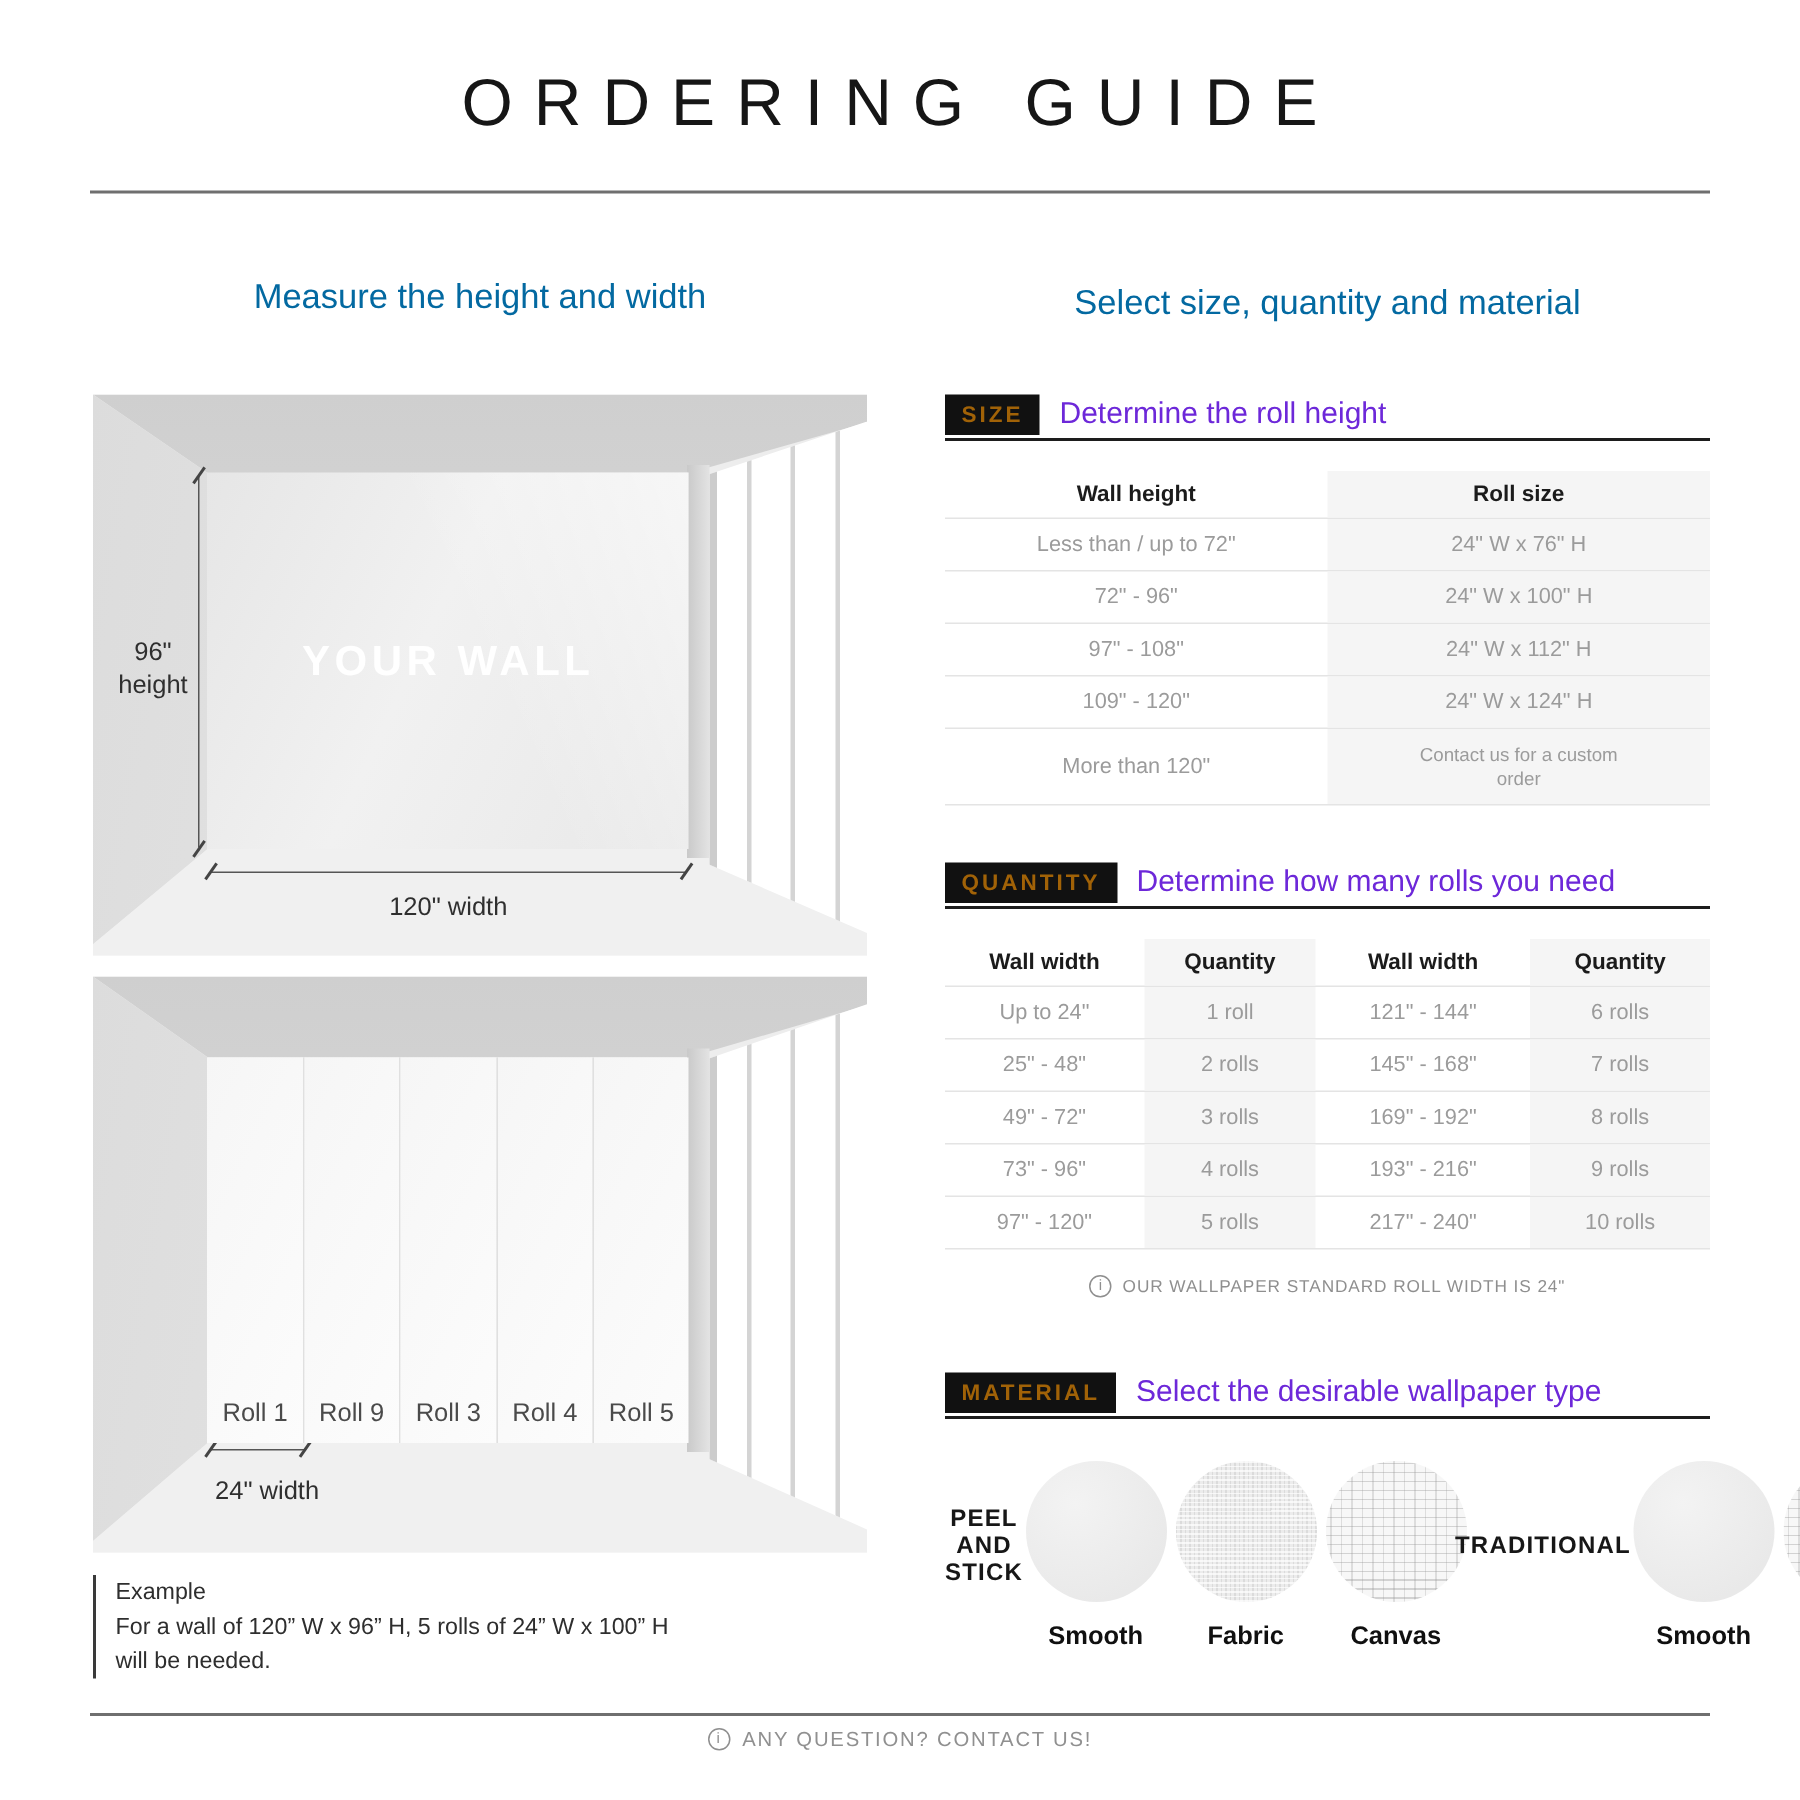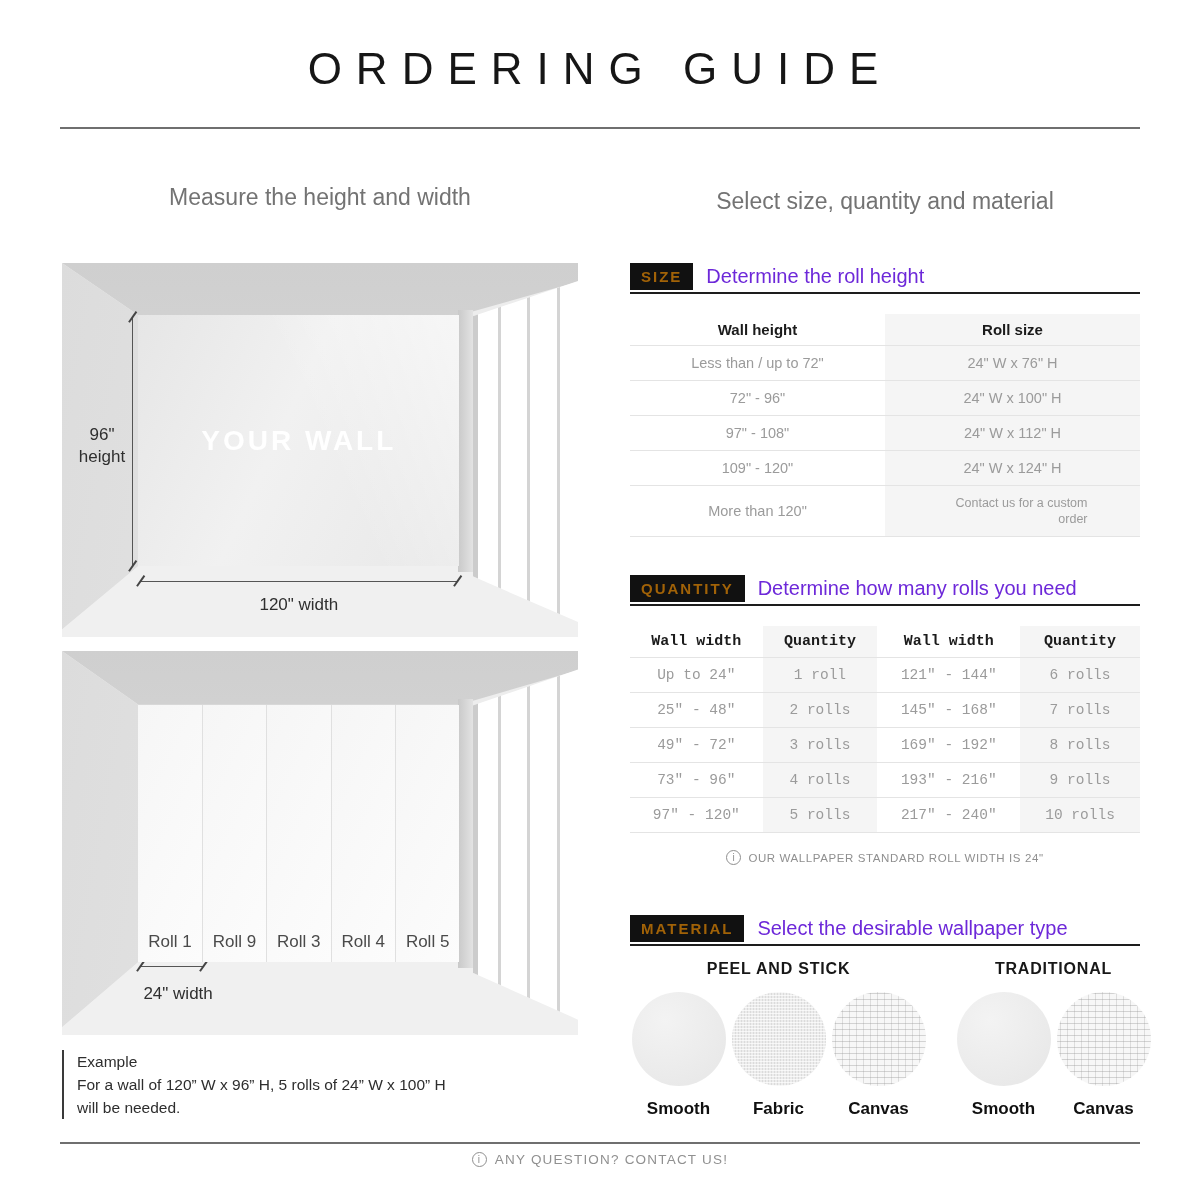--- a/index.html
+++ b/index.html
@@ -8,21 +8,21 @@
   .page { position:relative; width:1200px; height:1200px; background:#fff; overflow:hidden;padding-left:40px; }
 
   
   .title { position:absolute; top:44px; left:0; width:1200px; text-align:center;
            font-size:44px; font-weight:300; letter-spacing:14px; color:#161616; }
   .rule { position:absolute; left:60px; width:1080px; height:2px; background:#6f6f6f; }
   .rule-top { top:127px; }
   .rule-bottom { top:1142px; }
 
   
-  .col-heading { position:absolute; text-align:center; font-size:23px; line-height:31px; color:#737373; }
+  .col-heading { position:absolute; text-align:center; font-size:23px; line-height:31px; color:#0369a1; }
   .heading-left { top:182px; left:62px; width:516px; }
   .heading-right { top:186px; left:630px; width:510px; }
 
   
   .room { position:absolute; left:62px; width:516px; background:#ededed; overflow:hidden; }
   .room1 { top:263px; height:374px; }
   .room2 { top:651px; height:384px; }
   .layer { position:absolute; inset:0; }
   .r-ceiling  { clip-path:polygon(0 0,100% 0,100% 5%,77% 14%,14.8% 14%);
                 background:linear-gradient(180deg,#cfcfcf,#dedede); }
@@ -78,37 +78,37 @@
   .sec-head { display:flex; align-items:center; gap:13px; border-bottom:2px solid #1d1d1d; padding-bottom:2px; }
   .badge { background:#111111; color:#a16207; font-size:15px; font-weight:bold; letter-spacing:2px;
            padding:5px 11px; }
   .sec-title { font-size:20px; color:#6d28d9; }
 
   .table { margin-top:20px; width:100%; }
   .t-row { display:grid; align-items:center; border-top:1px solid #e4e4e4; }
   .t-row.head { border-top:none; }
   .t-row:last-child { border-bottom:1px solid #e4e4e4; }
   .size-grid { grid-template-columns:50% 50%; }
-  .qty-grid  { grid-template-columns:26% 22.5% 28% 23.5%;font-family:Liberation Mono, monospace; }
+  .qty-grid  { grid-template-columns:26% 22.5% 28% 23.5%; }
   .cell { text-align:center; padding:9px 4px; font-size:14.5px; color:#9b9b9b; align-self:stretch;
           display:flex; align-items:center; justify-content:center; }
   .head .cell { font-size:15px; font-weight:600; color:#1b1b1b; padding:7px 4px; }
   .shade { background:#f5f5f5; }
   .cell.small { font-size:12.5px; line-height:16px; }
-  .cell.small span { max-width:150px; display:inline-block;text-align:right; }
+  .cell.small span { max-width:150px; display:inline-block; }
 
   .note { margin-top:17px; display:flex; align-items:center; justify-content:center; gap:7px;
           font-size:11.5px; letter-spacing:.6px; color:#8f8f8f; }
   .info-i { display:inline-flex; align-items:center; justify-content:center; width:15px; height:15px;
             border:1px solid #8f8f8f; border-radius:50%; font-size:10px; font-style:normal;
             color:#8f8f8f; flex:0 0 auto; }
 
   
   .mat-row { margin-top:14px; display:flex; align-items:stretch; }
-  .mat-group { display:flex; flex-direction:column;align-items:center; }
+  .mat-group { display:flex; flex-direction:row;align-items:center; }
   .mat-group.peel { width:312px; }
   .mat-group.trad { flex:1; }
   .mat-title { text-align:center; font-size:16px; font-weight:600; letter-spacing:.8px; color:#171717; }
   .swatch-row { margin-top:14px; display:flex; justify-content:center; gap:3px; }
   .swatch { display:flex; flex-direction:column; align-items:center; width:97px; }
   .circle { width:94px; height:94px; border-radius:50%; }
   .tex-smooth { background:radial-gradient(circle at 35% 30%, #f3f3f3, #e9e9e9 75%); }
   .tex-fabric { background-color:#ececec;
       background-image:repeating-linear-gradient(0deg, rgba(255,255,255,.7) 0 1px, rgba(0,0,0,0) 1px 3px),
                        repeating-linear-gradient(90deg, rgba(175,175,175,.28) 0 1px, rgba(0,0,0,0) 1px 3px);}

